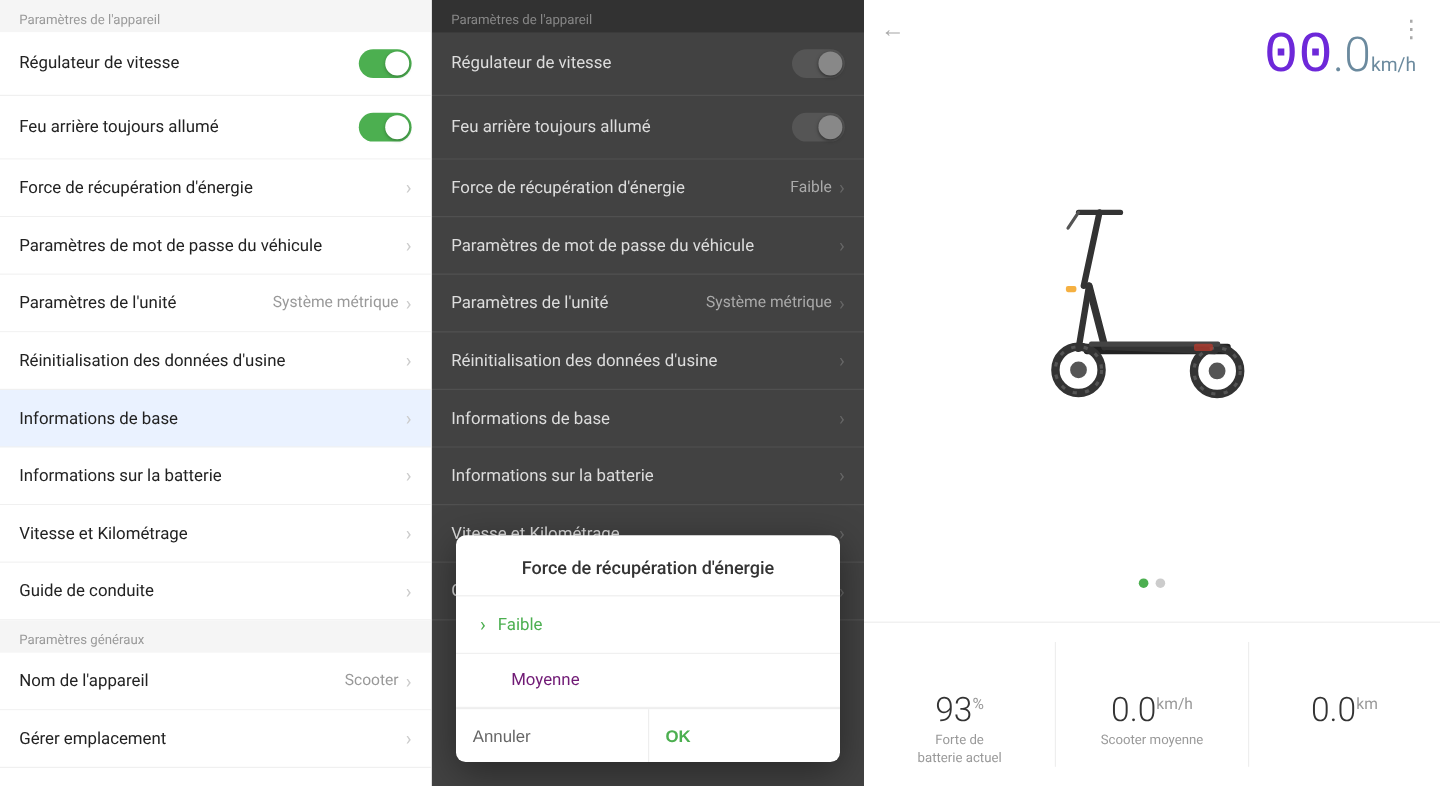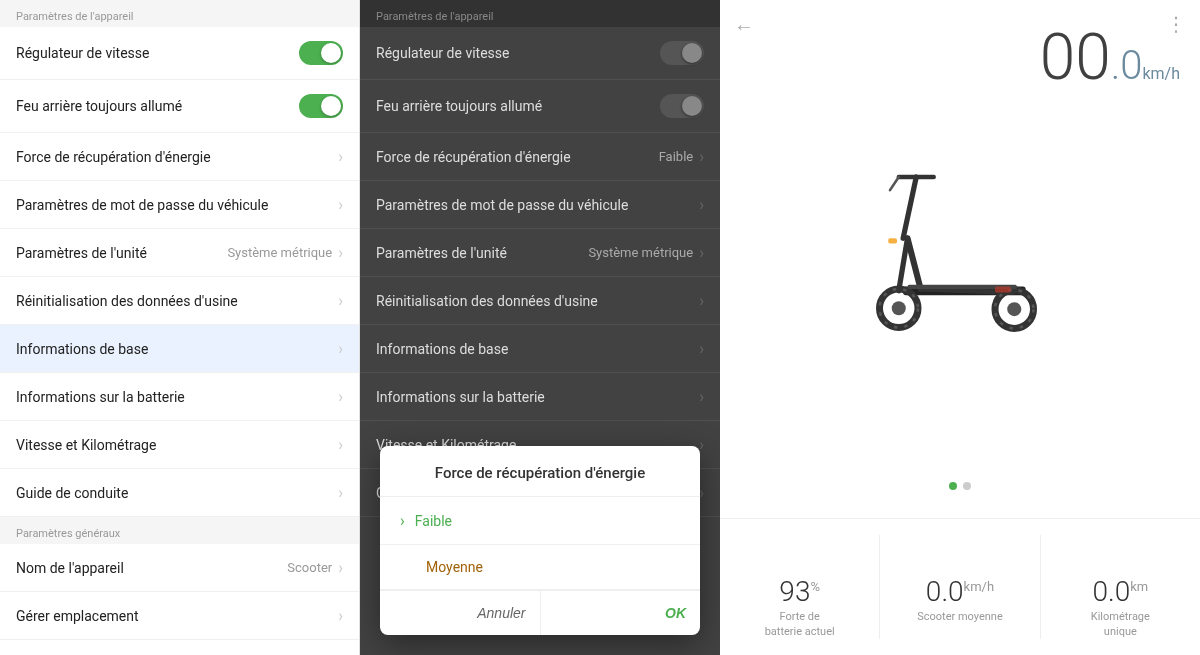--- a/index.html
+++ b/index.html
@@ -158,43 +158,42 @@
       text-align: center;
       border-bottom: 1px solid #eee;
     }
     .dialog-option {
       display: flex;
       align-items: center;
       padding: 14px 20px;
       border-bottom: 1px solid #f0f0f0;
       cursor: pointer;
       font-size: 14px;
-      color: #a16207;
+      color: #701a75;
     }
     .dialog-option.selected {
       color: #4CAF50;
     }
     .dialog-option-check {
       margin-right: 10px;
       font-size: 16px;
       color: #4CAF50;
     }
     .dialog-actions {
       display: flex;
       border-top: 1px solid #eee;
     }
     .dialog-btn {
       flex: 1;
       padding: 14px;
-      text-align: right;
+      text-align: left;
       font-size: 14px;
       cursor: pointer;
       background: none;
       border: none;
-      font-style: italic;
     }
     .dialog-btn.cancel {
       color: #666;
       border-right: 1px solid #eee;
     }
     .dialog-btn.ok {
       color: #4CAF50;
       font-weight: 600;
     }
 
@@ -457,21 +456,21 @@
     </div>
   </div>
 </div>
 
 <div class="right-panel">
   <div class="scooter-area">
     <div class="back-btn">←</div>
     <div class="menu-btn">⋮</div>
 
     <div class="speed-display">
-      <span style="font-size:64px;color:#404040;font-weight:300;">00</span><span style="font-size:40px;color:#6b8a9e;font-weight:300;">.0</span><span style="font-size:16px;color:#6b8a9e;">km/h</span>
+      <span style="font-size:48px;color:#6d28d9;font-weight:300;font-family:Liberation Mono, monospace;">00</span><span style="font-size:40px;color:#6b8a9e;font-weight:300;">.0</span><span style="font-size:16px;color:#6b8a9e;">km/h</span>
     </div>
 
     <div class="scooter-img-area">
       <svg viewBox="0 0 320 220" class="scooter-svg">
 
         <line x1="110" y1="30" x2="95" y2="100" stroke="#333" stroke-width="6" stroke-linecap="round"></line>
 
         <line x1="90" y1="30" x2="130" y2="30" stroke="#333" stroke-width="5" stroke-linecap="round"></line>
 
         <line x1="90" y1="30" x2="80" y2="45" stroke="#555" stroke-width="3" stroke-linecap="round"></line>
@@ -519,17 +518,15 @@
     <div class="stat-item">
       <div class="stat-value">
         <span>0.0</span><sup>km/h</sup>
       </div>
       <div class="stat-label">Scooter moyenne</div>
     </div>
     <div class="stat-item">
       <div class="stat-value">
         <span>0.0</span><sup>km</sup>
       </div>
-      <div class="stat-label" style="white-space:pre-line;">Kilométrage
-unique</div>
     </div>
   </div>
 </div>
 
 </body></html>

